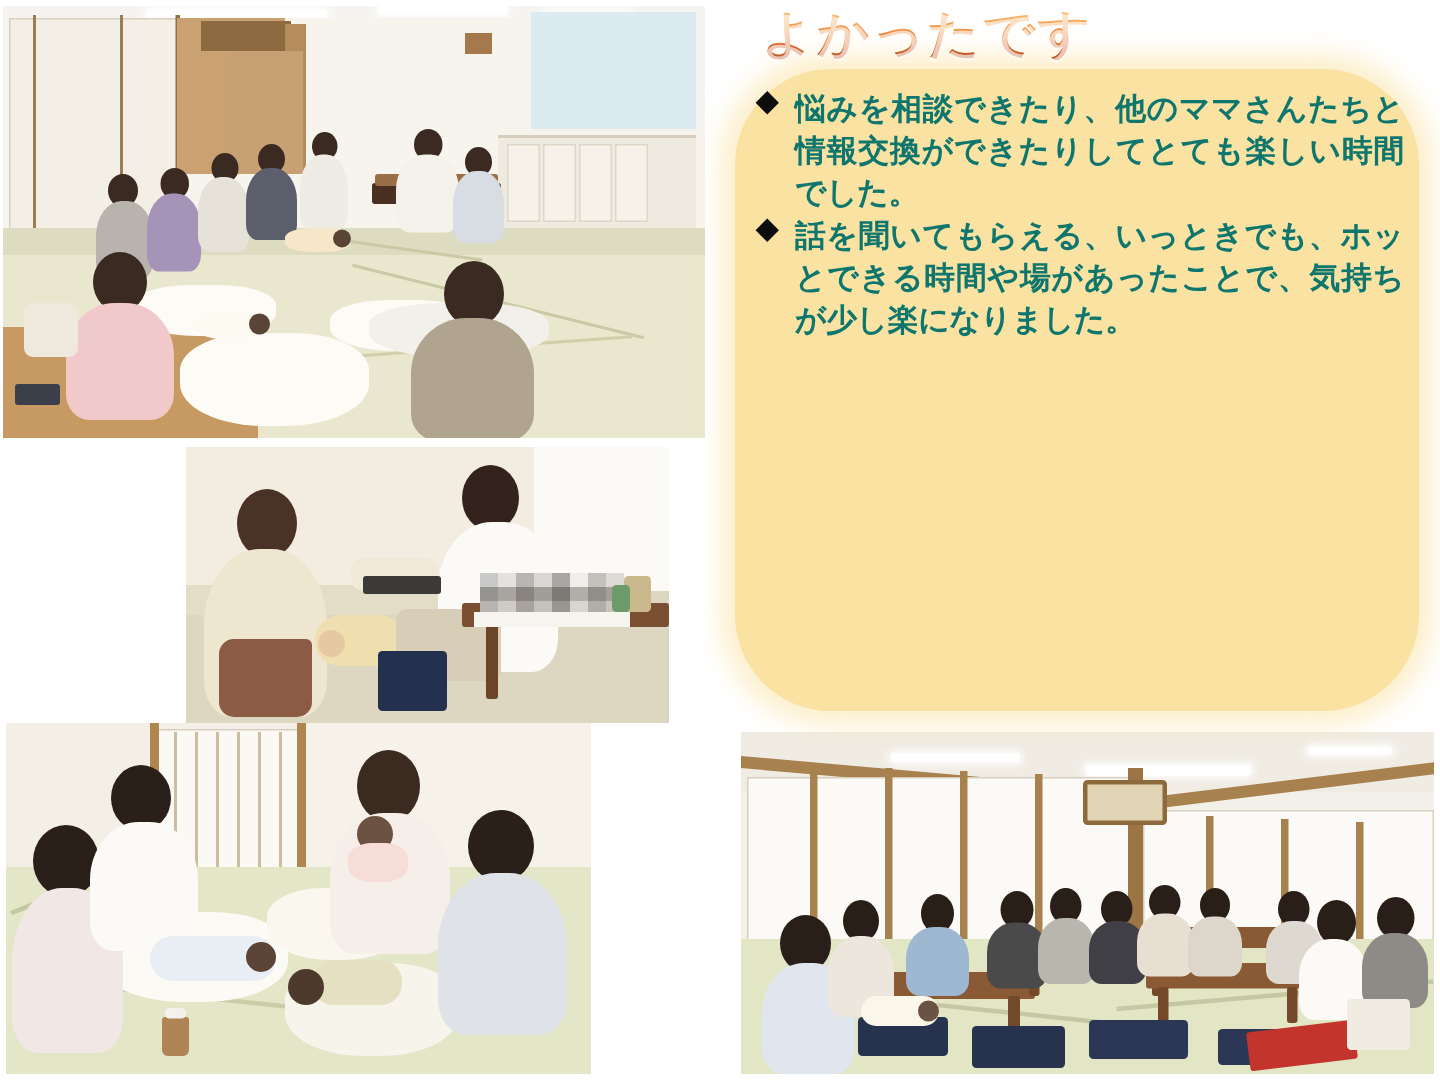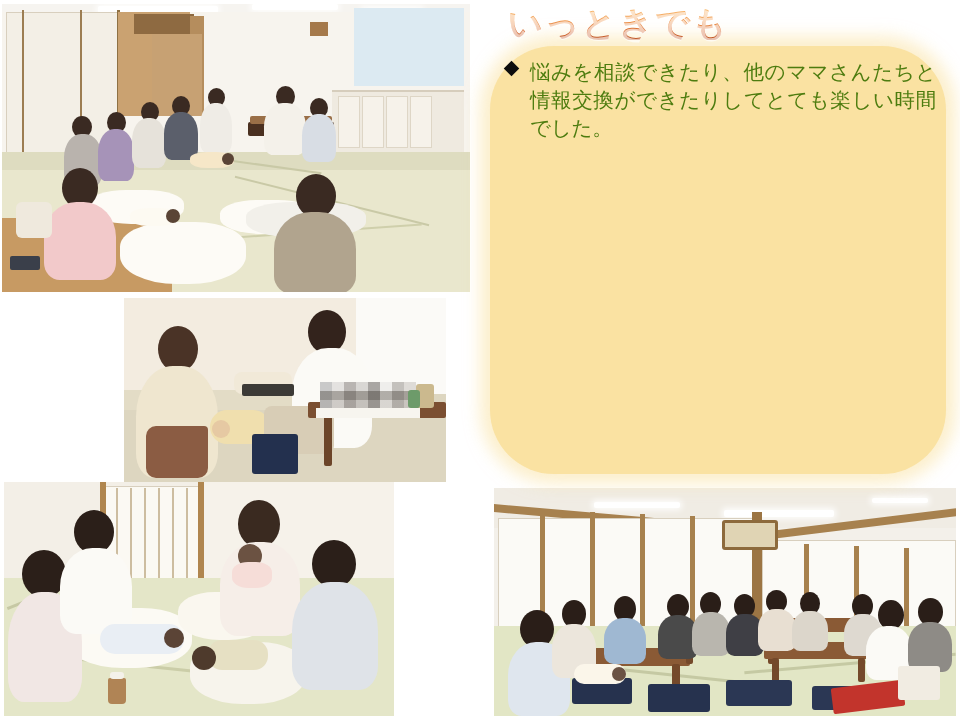--- a/index.html
+++ b/index.html
@@ -83,24 +83,24 @@
     width:436px;height:408px;
     z-index:3;
     padding:0;margin:0;
     list-style:none;
   }
   .voice-item{
     display:block;
     position:relative;
     padding-left:26px;
     margin:0 4px 1px 0;
-    color:#4d7c0f;
+    color:#0f766e;
     font-size:20.5px;
     line-height:28px;
-    font-weight:normal;
+    font-weight:bold;
     letter-spacing:-0.2px;
     font-family:"DejaVu Sans","Liberation Sans",sans-serif;
     text-align:justify;
     text-justify:inter-character;
   }
   .voice-item .dia{
     position:absolute;left:2px;top:5px;
     width:11px;height:11px;background:#0d0d0d;
     transform:rotate(45deg);
   }
@@ -388,22 +388,26 @@
 
       <div class="baby" style="left:80px;top:176px;width:52px;height:22px;">
         <div class="bbody" style="left:0;top:0;width:52px;height:20px;background:#fbf6ea;border-radius:10px;"></div>
         <div class="bhead" style="left:38px;top:3px;width:14px;height:14px;background:#6a5344;"></div>
       </div>
     </div>
   </div>
 
   <div class="voice-box"></div>
 
-  <div class="voice-title">いっときでも</div>
+  <div class="voice-title">よかったです</div>
 
   <div class="voice-list">
     <div class="voice-item">
       <span class="dia"></span>
       <span>悩みを相談できたり、他のママさんたちと情報交換ができたりしてとても楽しい時間でした。</span>
     </div>
+    <div class="voice-item">
+      <span class="dia"></span>
+      <span>話を聞いてもらえる、いっときでも、ホッとできる時間や場があったことで、気持ちが少し楽になりました。</span>
+    </div>
   </div>
 
 </div>
 
 </body></html>

